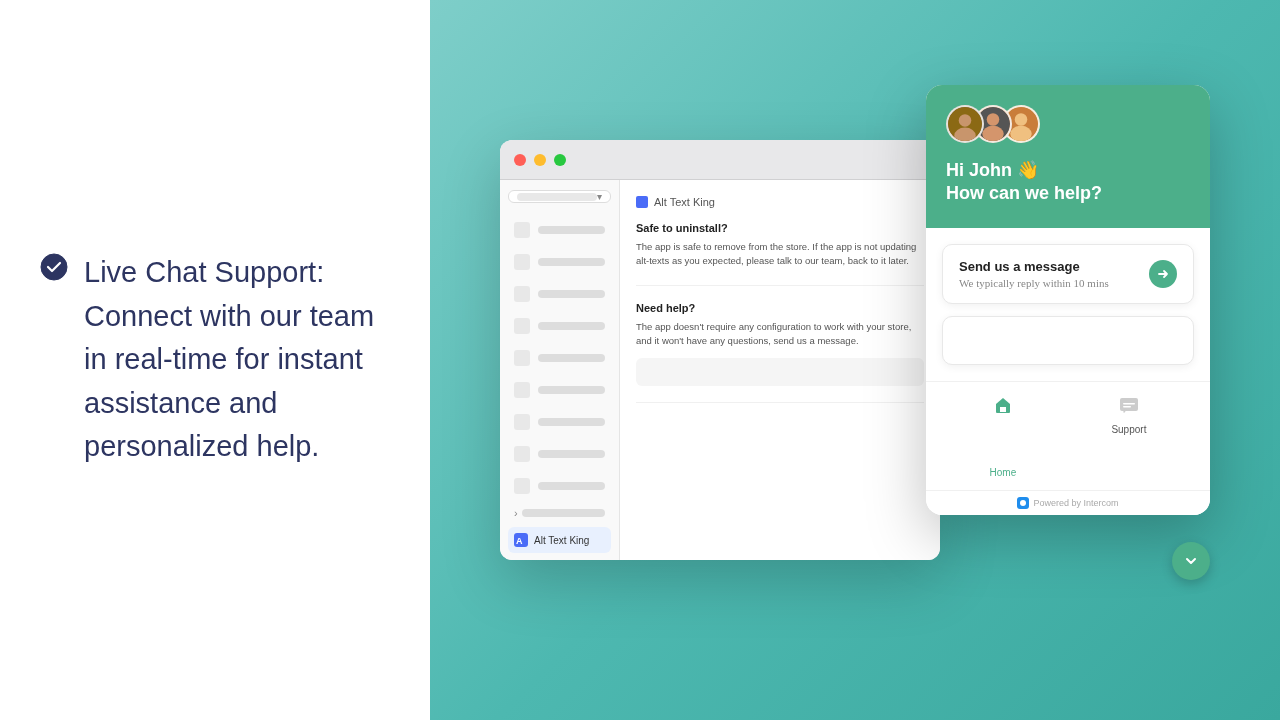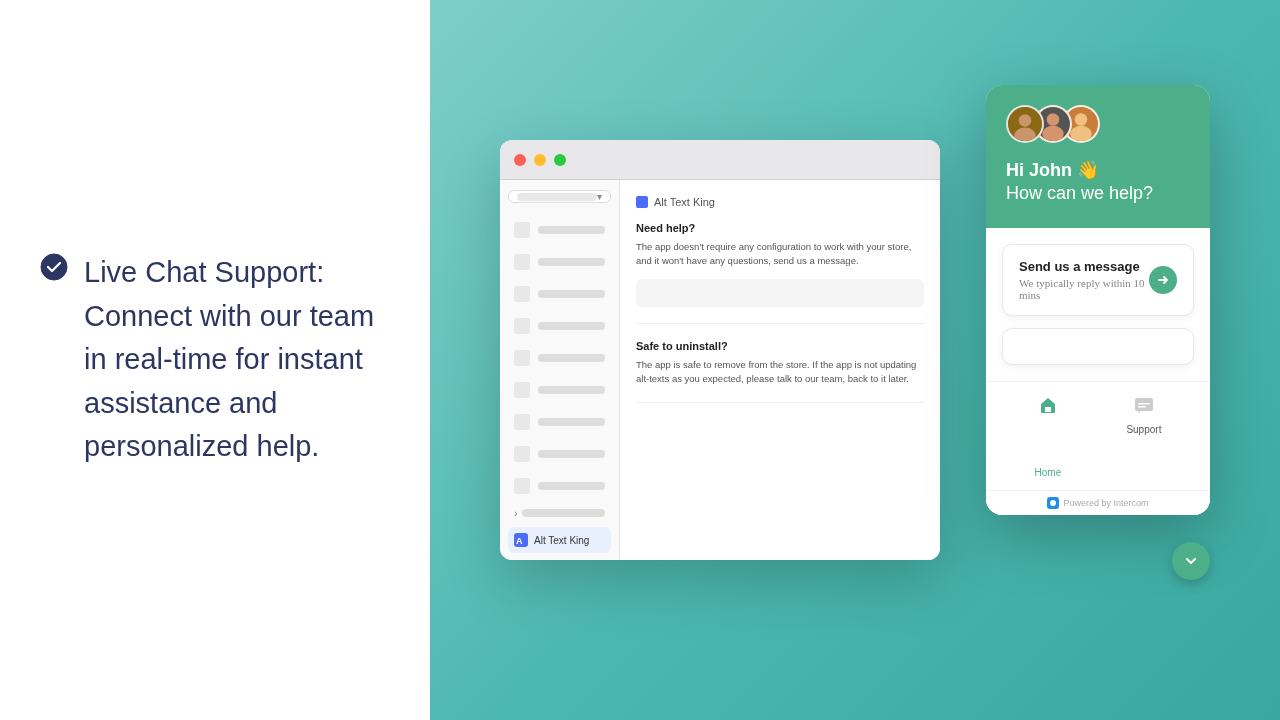--- a/index.html
+++ b/index.html
@@ -178,21 +178,21 @@
       font-size: 9.5px;
       color: #555;
       line-height: 1.5;
     }
 
     
     .chat-widget {
       position: absolute;
       right: 70px;
       top: 85px;
-      width: 224px;
+      width: 284px;
       height: 430px;
       background: #fff;
       border-radius: 16px;
       box-shadow: 0 20px 60px rgba(0,0,0,0.25);
       overflow: hidden;
       display: flex;
       flex-direction: column;
       justify-content: flex-end;
     }
 
@@ -230,21 +230,21 @@
       font-size: 18px;
       font-weight: 700;
       display: flex;
       align-items: center;
       gap: 6px;
       margin-bottom: 2px;
     }
 
     .chat-greeting-line2 {
       font-size: 18px;
-      font-weight: 400;
+      font-weight: 700;
     }
 
     .chat-body {
       flex: 1;
       padding: 16px;
       display: flex;
       flex-direction: column;
       gap: 12px;
       overflow: hidden;
     }
@@ -471,28 +471,28 @@
 
       <div class="app-content">
         <div class="content-header">
           <svg width="12" height="12" viewBox="0 0 12 12">
             <rect width="12" height="12" rx="2" fill="#4a6cf7"></rect>
           </svg>
           <span>Alt Text King</span>
         </div>
 
         <div class="faq-item">
+          <div class="faq-title">Safe to uninstall?</div>
+          <div class="faq-text">The app is safe to remove from the store. If the app is not updating alt-texts as you expected, please talk to our team, back to it later.</div>
+        </div>
+
+        <div class="faq-item">
           <div class="faq-title">Need help?</div>
           <div class="faq-text">The app doesn't require any configuration to work with your store, and it won't have any questions, send us a message.</div>
           <div style="margin-top:10px;height:28px;background:#f5f5f5;border-radius:6px;"></div>
-        </div>
-
-        <div class="faq-item">
-          <div class="faq-title">Safe to uninstall?</div>
-          <div class="faq-text">The app is safe to remove from the store. If the app is not updating alt-texts as you expected, please talk to our team, back to it later.</div>
         </div>
       </div>
     </div>
   </div>
 
   <div class="chat-widget">
 
     <div class="chat-header">
       <div class="chat-avatars">
         <div class="avatar-circle">

